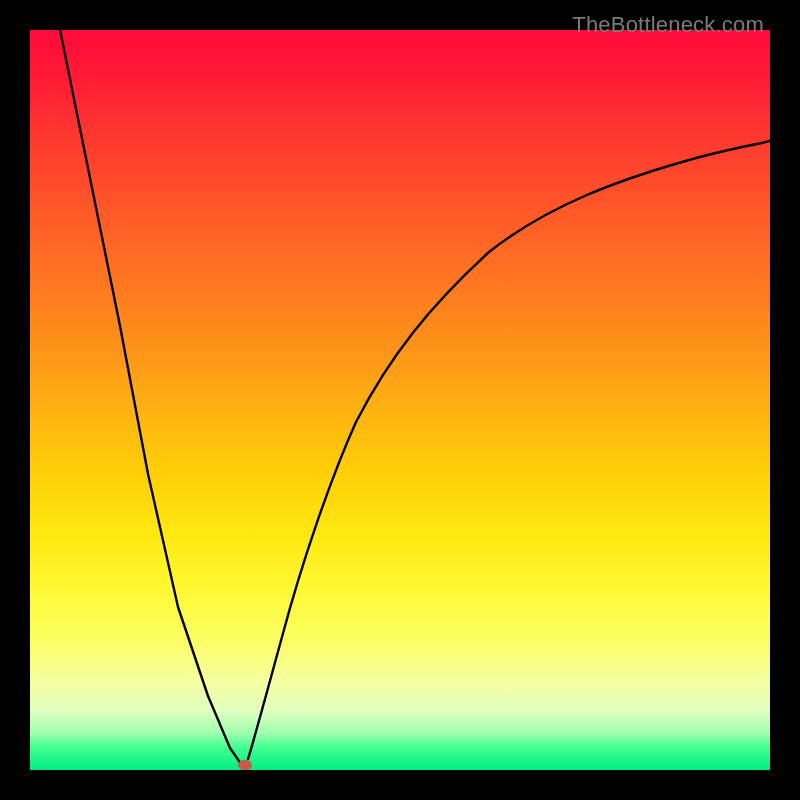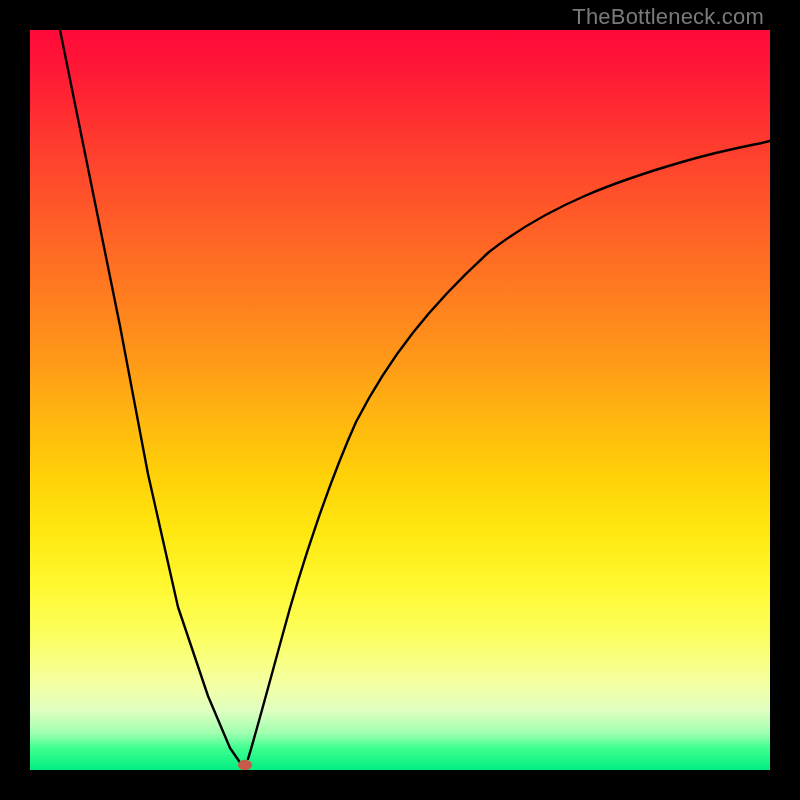--- a/index.html
+++ b/index.html
@@ -56,21 +56,21 @@
   }
   .curve-svg {
     position: absolute;
     top: 0;
     left: 0;
     width: 740px;
     height: 740px;
   }
   .watermark {
     position: absolute;
-    top: 4px;
+    top: 12px;
     right: 36px;
     color: #7a7a7a;
     font-family: Arial, Helvetica, sans-serif;
     font-size: 22px;
     font-weight: 500;
     letter-spacing: 0.2px;
   }
 </style>
 </head>
 <body>

